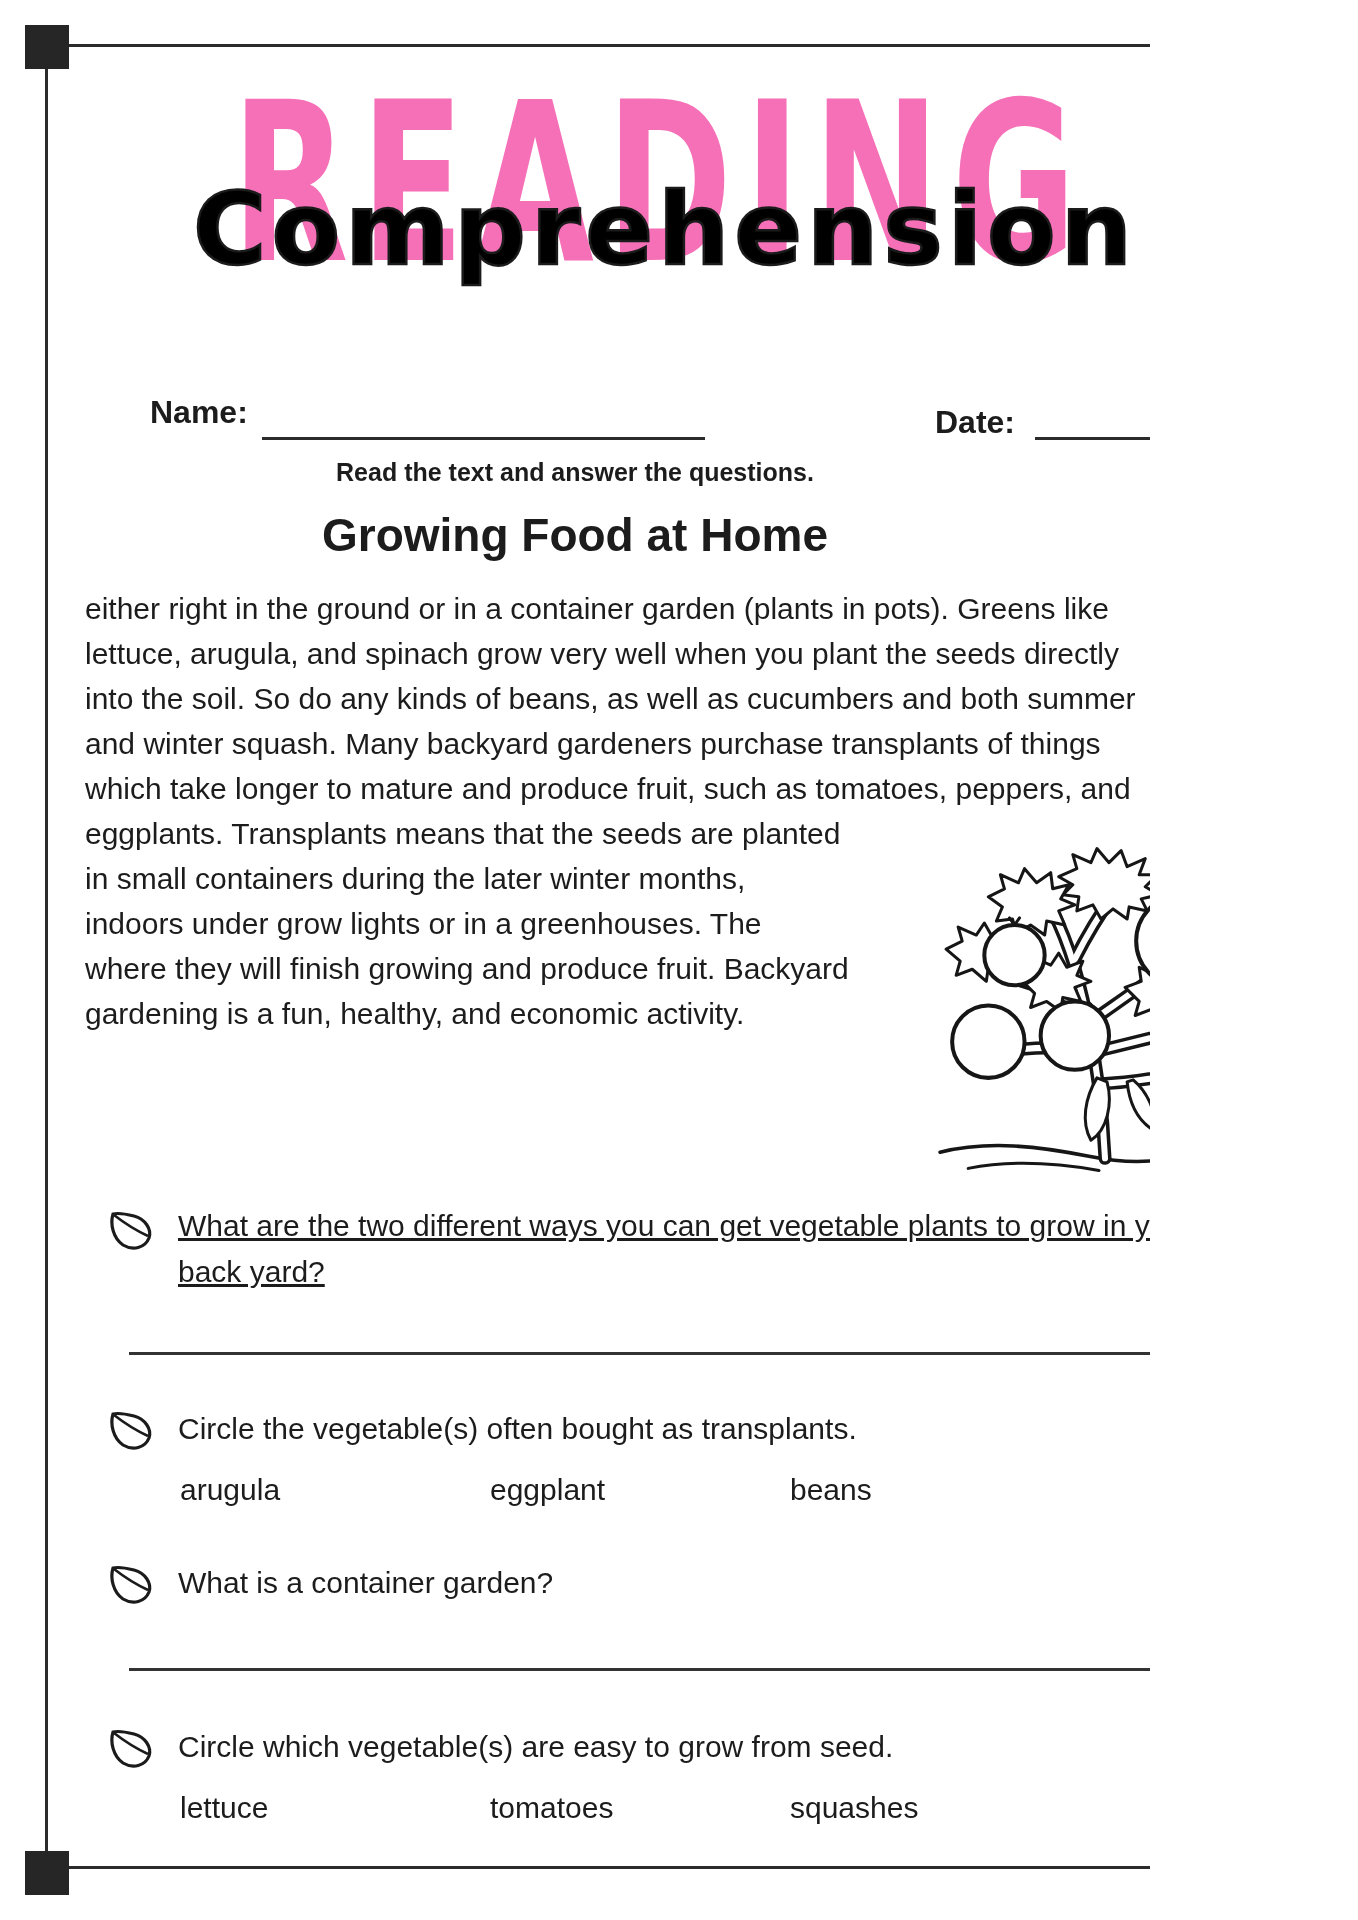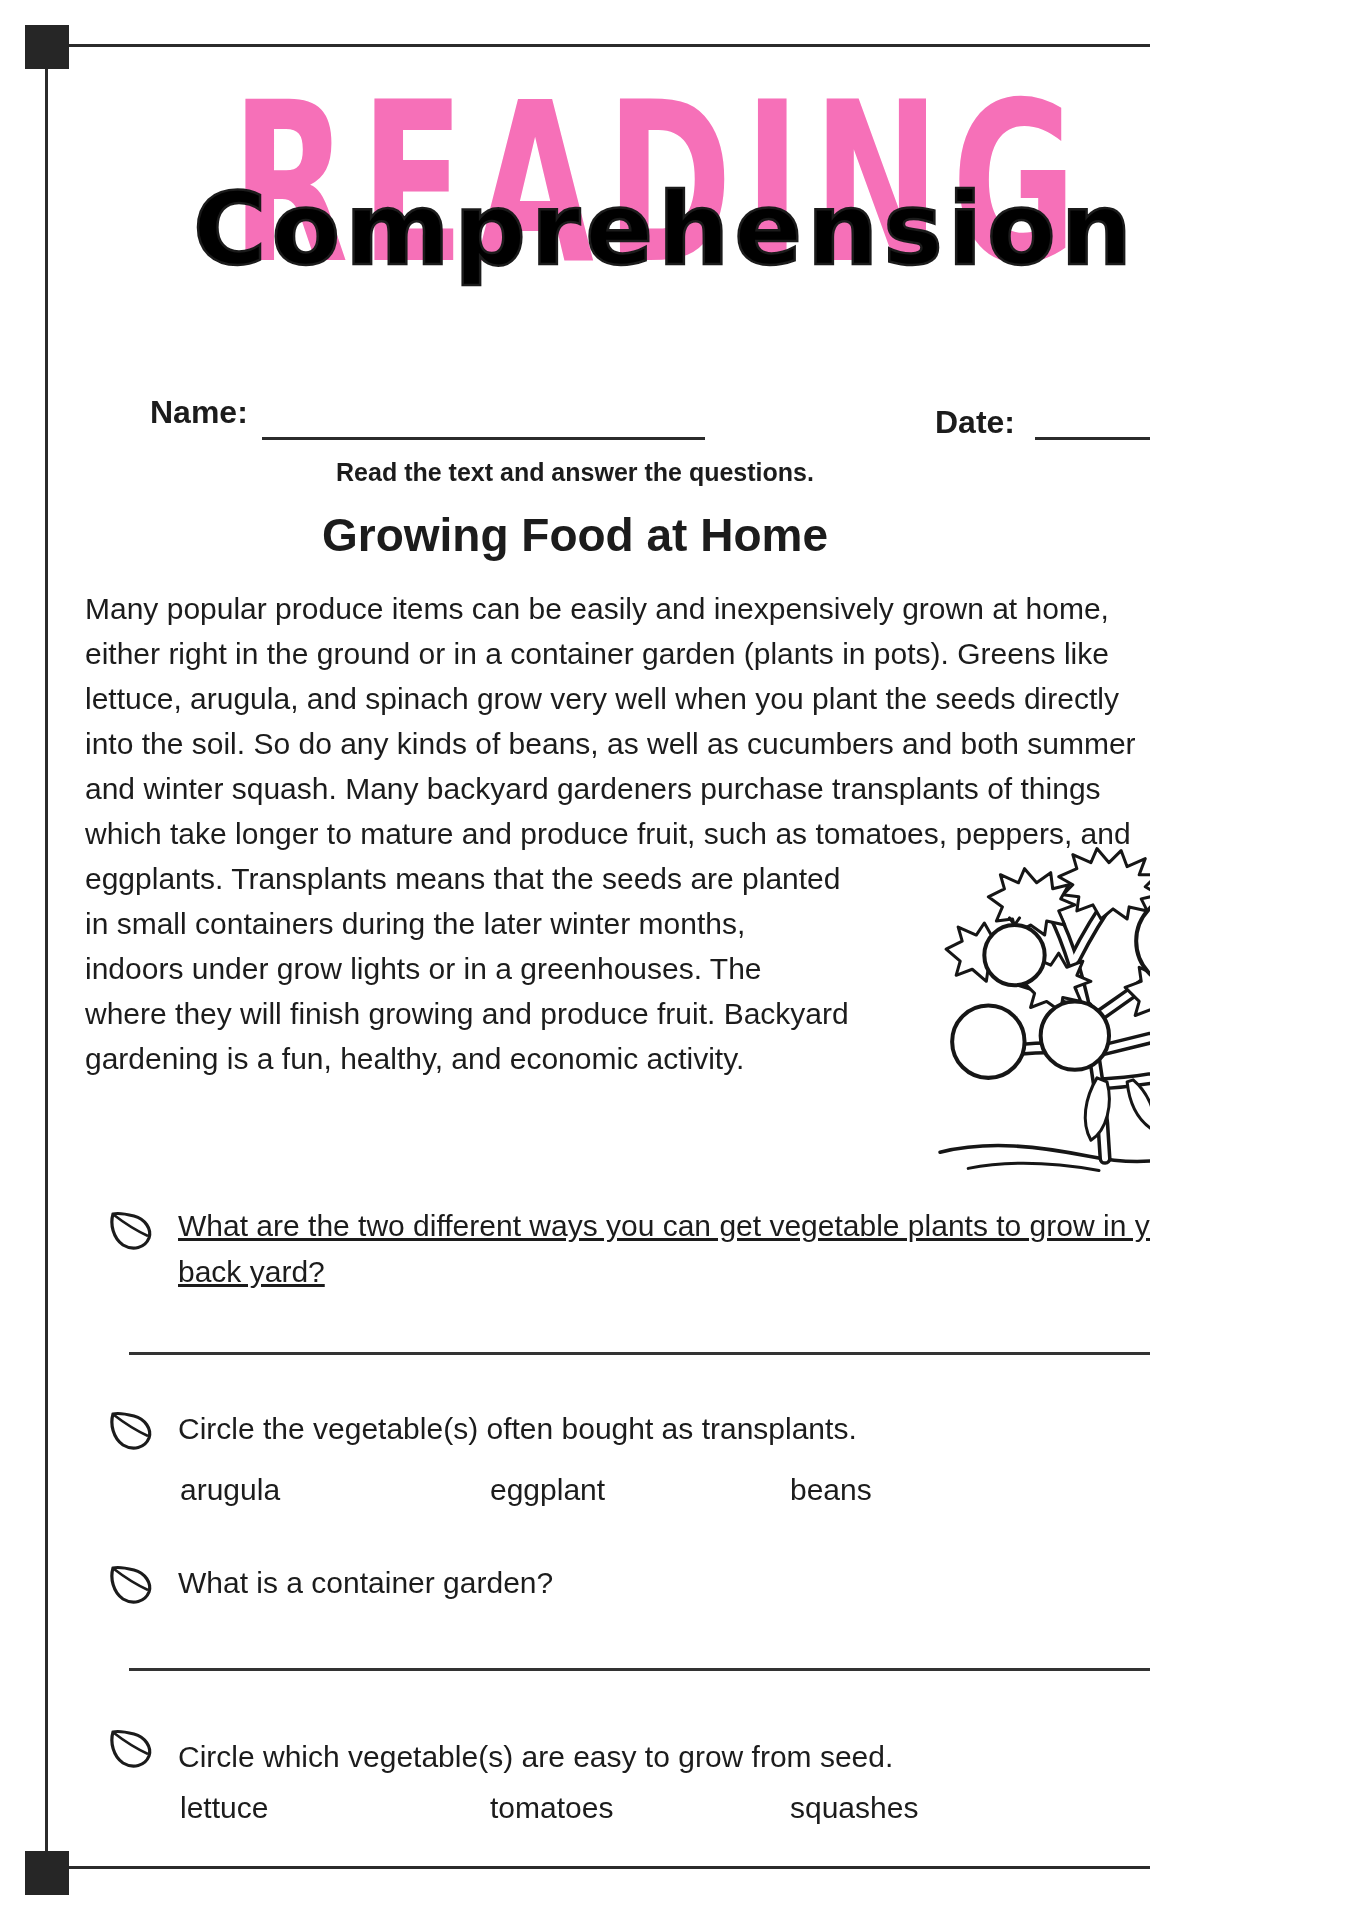--- a/index.html
+++ b/index.html
@@ -80,21 +80,20 @@
 
   <div class="field-label" style="left:150px; top:394px;">Name:</div>
   <div class="blank-line" style="left:262px; top:437px; width:443px;"></div>
   <div class="field-label" style="left:935px; top:404px;text-align:center;">Date:</div>
   <div class="blank-line" style="left:1035px; top:437px; width:175px;"></div>
 
   <div class="instruction">Read the text and answer the questions.</div>
   <div class="passage-heading">Growing Food at Home</div>
 
   <div class="passage">
-    <div class="pline">Many popular produce items can be easily and inexpensively grown at home,</div>
     <div class="pline">either right in the ground or in a container garden (plants in pots). Greens like</div>
     <div class="pline">lettuce, arugula, and spinach grow very well when you plant the seeds directly</div>
     <div class="pline">into the soil. So do any kinds of beans, as well as cucumbers and both summer</div>
     <div class="pline">and winter squash. Many backyard gardeners purchase transplants of things</div>
     <div class="pline">which take longer to mature and produce fruit, such as tomatoes, peppers, and</div>
     <div class="pline">eggplants. Transplants means that the seeds are planted</div>
     <div class="pline">in small containers during the later winter months,</div>
     <div class="pline">indoors under grow lights or in a greenhouses. The</div>
     <div class="pline">where they will finish growing and produce fruit. Backyard</div>
     <div class="pline">gardening is a fun, healthy, and economic activity.</div>
@@ -176,18 +175,18 @@
     <path d="M6 4 C 3 14, 6 28, 16 35 C 26 41, 38 38, 42 28 C 45 19, 38 9, 27 6 C 19 4, 10 3, 6 4 Z" fill="#ffffff" stroke="#1b1b1b" stroke-width="3.2"></path>
     <path d="M7 5 C 16 12, 28 20, 41 26" fill="none" stroke="#1b1b1b" stroke-width="2.6"></path>
   </svg>
   <div class="q-text nowrap" style="top:1560px;">What is a container garden?</div>
   <div class="answer-line" style="top:1668px;"></div>
 
   <svg class="leaf" style="left:106px; top:1728px;" viewBox="0 0 48 44">
     <path d="M6 4 C 3 14, 6 28, 16 35 C 26 41, 38 38, 42 28 C 45 19, 38 9, 27 6 C 19 4, 10 3, 6 4 Z" fill="#ffffff" stroke="#1b1b1b" stroke-width="3.2"></path>
     <path d="M7 5 C 16 12, 28 20, 41 26" fill="none" stroke="#1b1b1b" stroke-width="2.6"></path>
   </svg>
-  <div class="q-text nowrap" style="top:1724px;margin-top:10px;">Circle which vegetable(s) are easy to grow from seed.</div>
+  <div class="q-text nowrap" style="top:1724px;">Circle which vegetable(s) are easy to grow from seed.</div>
   <div class="option-word" style="left:180px; top:1788px;">lettuce</div>
   <div class="option-word" style="left:490px; top:1788px;">tomatoes</div>
   <div class="option-word" style="left:790px; top:1788px;">squashes</div>
 
 </div>
 
 </body></html>

